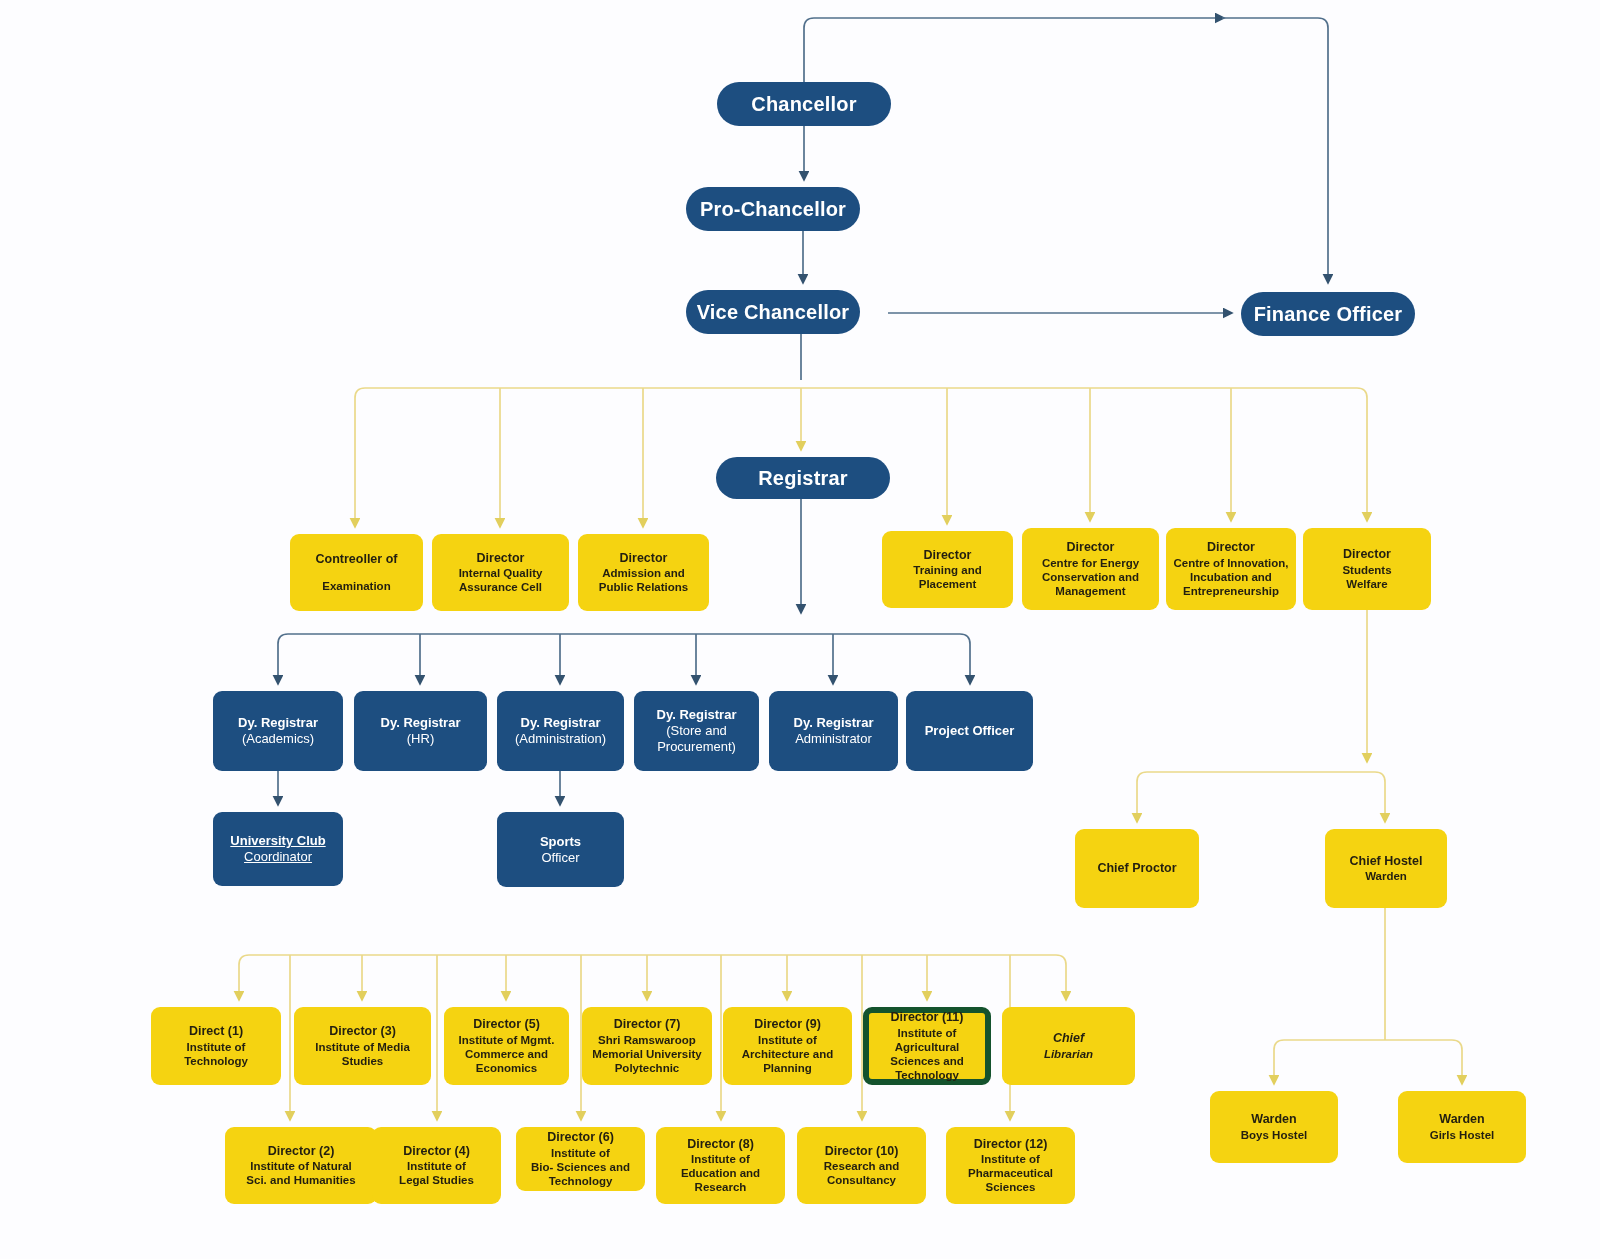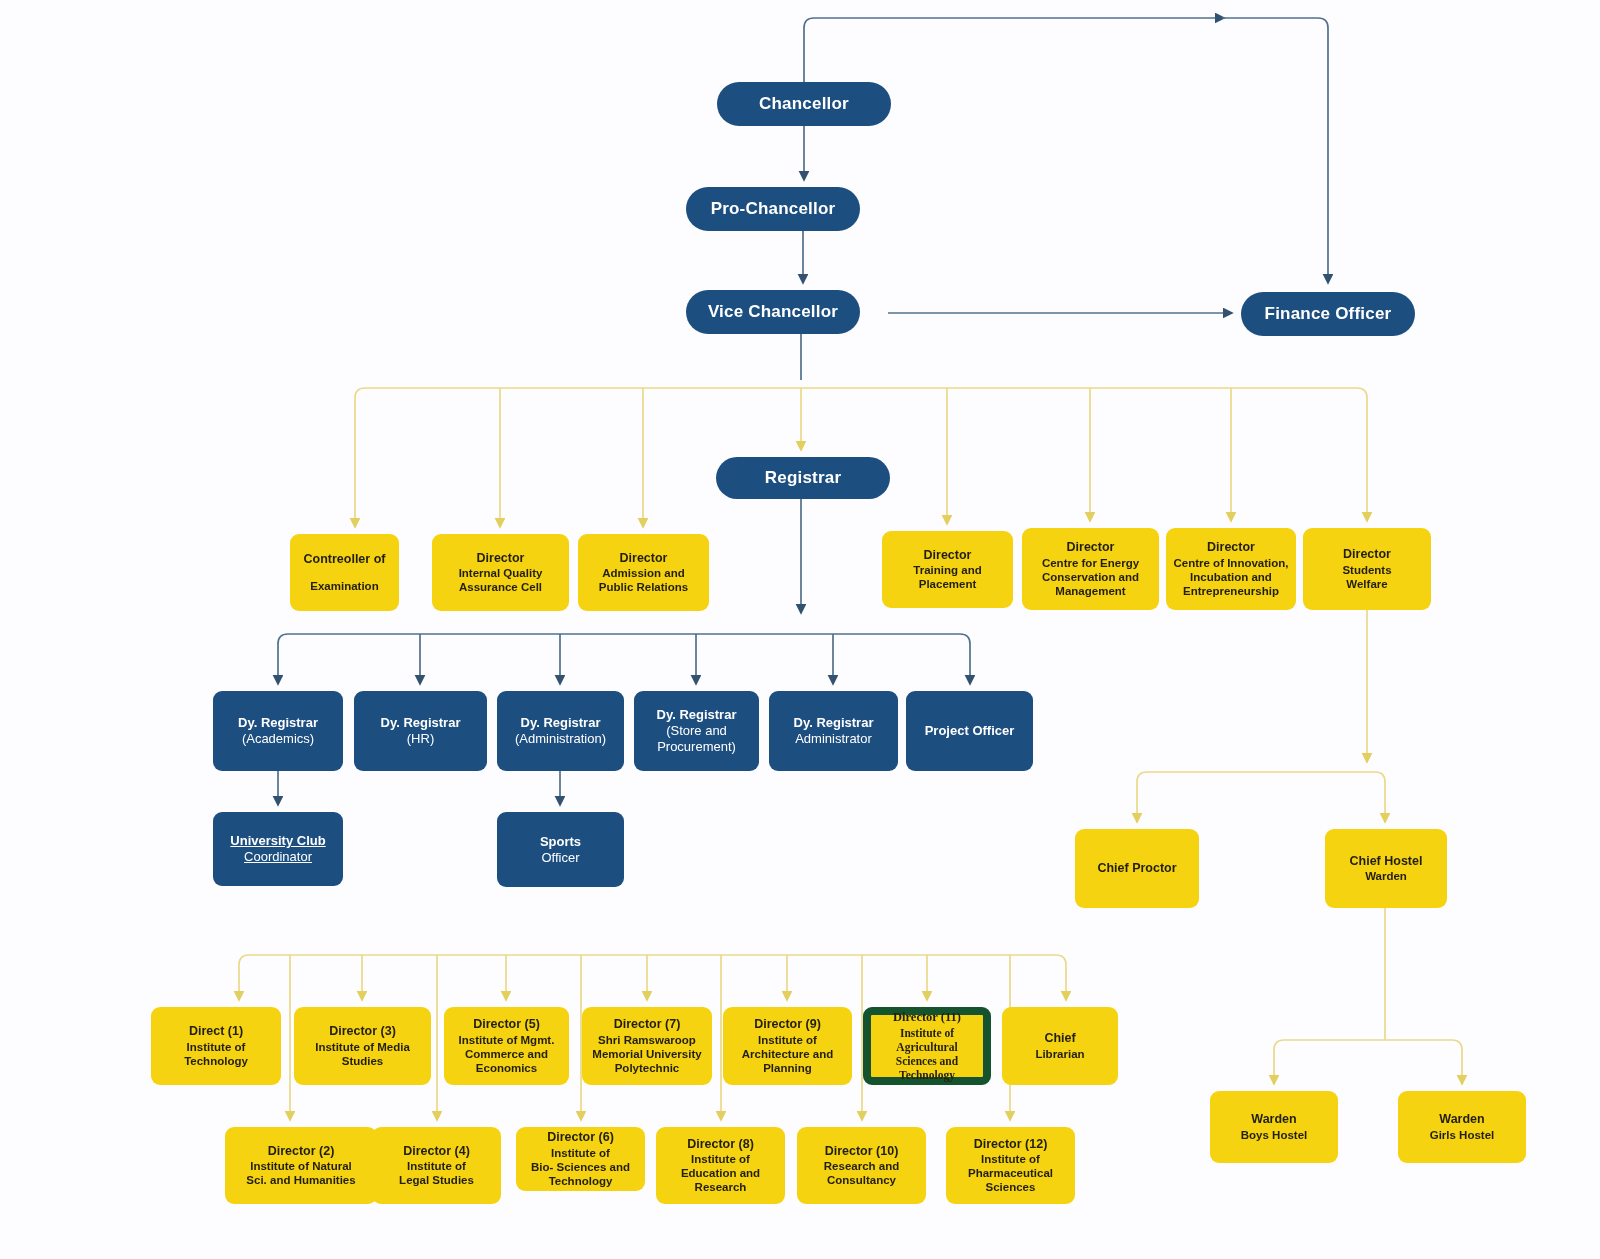--- a/index.html
+++ b/index.html
@@ -41,21 +41,21 @@
     font-weight: bold;
   }
   .node .sub {
     font-weight: bold;
   }
   
   .pill {
     background: #1d4e80;
     border-radius: 999px;
     color: #ffffff;
-    font-size: 17px;
+    font-size: 20px;
     font-weight: bold;
     letter-spacing: 0.2px;
   }
   
   .navy {
     background: #1d4e80;
     border-radius: 9px;
     color: #ffffff;
     font-size: 13px;
   }
@@ -64,22 +64,21 @@
   
   .gold {
     background: #f5d311;
     border-radius: 9px;
     color: #231f10;
     font-size: 12px;
   }
   .gold .ttl { font-weight: bold; font-size: 12.5px; }
   .gold .sub { font-weight: bold; font-size: 11.5px; }
   .gold.outlined {
-    border: 8px solid #14532d;
-    font-family: Liberation Serif, serif;
+    border: 6px solid #14532d;
   }
   .gold.single {
     font-weight: bold;
     font-size: 13px;
   }
   .navy.single {
     font-weight: bold;
   }
 </style>
 </head>
@@ -173,21 +172,21 @@
       </div>
       <div class="node pill single" style="left: 686px; top: 290px; width: 174px; height: 44px;">
         <div class="ttl">Vice Chancellor</div>
       </div>
       <div class="node pill single" style="left: 1241px; top: 292px; width: 174px; height: 44px;">
         <div class="ttl">Finance Officer</div>
       </div>
       <div class="node pill single" style="left: 716px; top: 457px; width: 174px; height: 42px;">
         <div class="ttl">Registrar</div>
       </div>
-      <div class="node gold" style="left: 290px; top: 534px; width: 109px; height: 77px; gap: 12px;">
+      <div class="node gold" style="left: 290px; top: 534px; width: 133px; height: 77px; gap: 12px;">
         <div class="ttl">Contreoller of</div>
         <div class="sub">Examination</div>
       </div>
       <div class="node gold" style="left: 432px; top: 534px; width: 137px; height: 77px;">
         <div class="ttl">Director</div>
         <div class="sub">Internal Quality<br>Assurance Cell</div>
       </div>
       <div class="node gold" style="left: 578px; top: 534px; width: 131px; height: 77px;">
         <div class="ttl">Director</div>
         <div class="sub">Admission and<br>Public Relations</div>
@@ -271,21 +270,21 @@
         <div class="sub">Shri Ramswaroop<br>Memorial University<br>Polytechnic</div>
       </div>
       <div class="node gold" style="left: 723px; top: 1007px; width: 129px; height: 78px;">
         <div class="ttl">Director (9)</div>
         <div class="sub">Institute of<br>Architecture and<br>Planning</div>
       </div>
       <div class="node gold outlined" style="left: 863px; top: 1007px; width: 128px; height: 78px;">
         <div class="ttl">Director (11)</div>
         <div class="sub">Institute of Agricultural<br>Sciences and<br>Technology</div>
       </div>
-      <div class="node gold" style="left: 1002px; top: 1007px; width: 116px; height: 78px;">
+      <div class="node gold" style="left: 1002px; top: 1007px; width: 133px; height: 78px; font-style: italic;">
         <div class="ttl">Chief</div>
         <div class="sub">Librarian</div>
       </div>
       <div class="node gold" style="left: 225px; top: 1127px; width: 152px; height: 77px;">
         <div class="ttl">Director (2)</div>
         <div class="sub">Institute of Natural<br>Sci. and Humanities</div>
       </div>
       <div class="node gold" style="left: 372px; top: 1127px; width: 129px; height: 77px;">
         <div class="ttl">Director (4)</div>
         <div class="sub">Institute of<br>Legal Studies</div>

